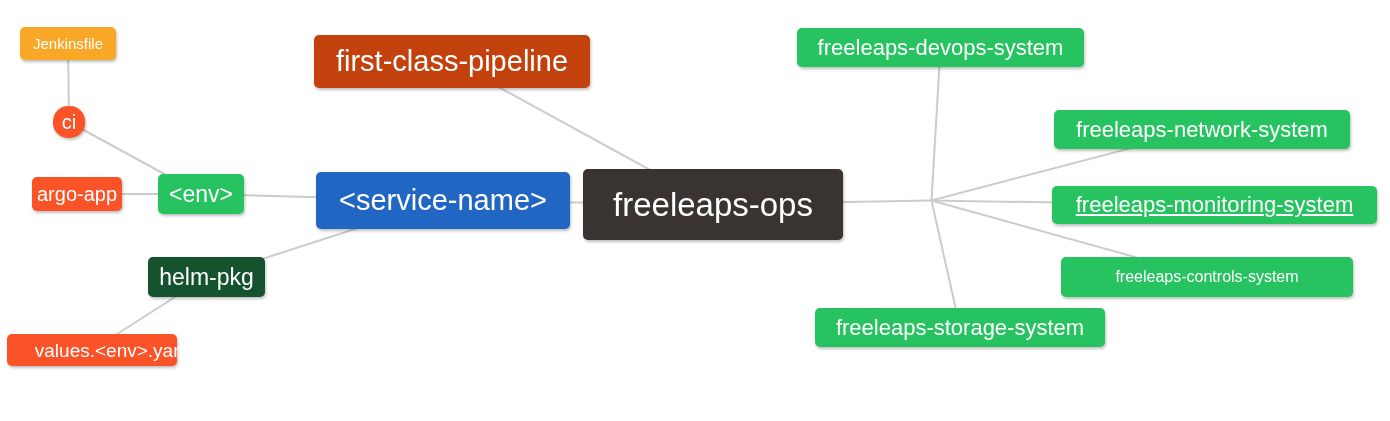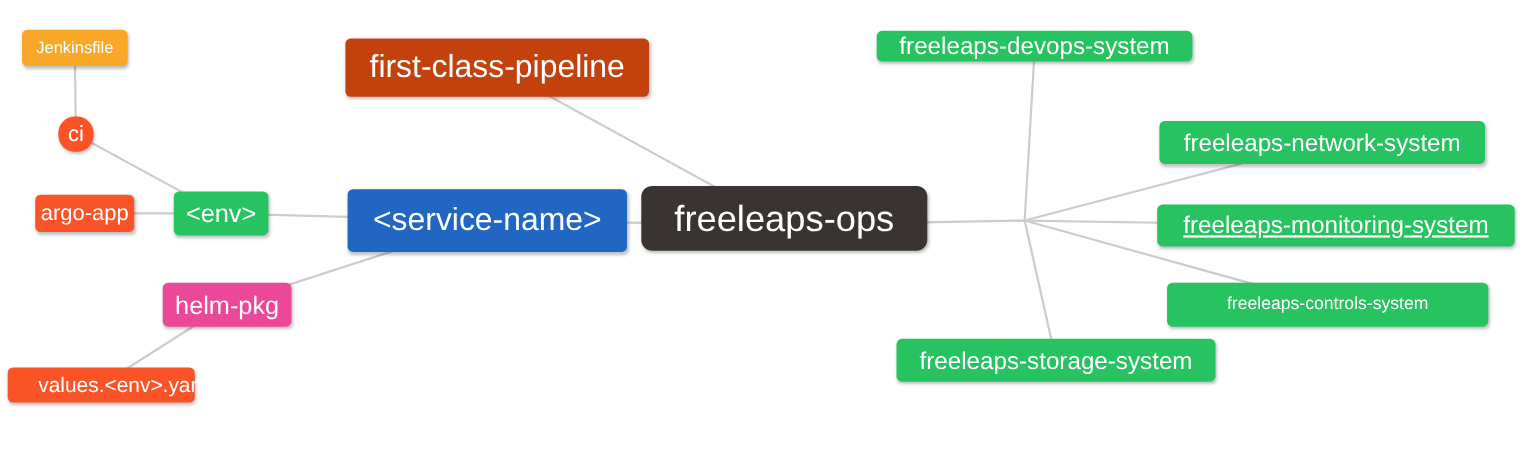--- a/index.html
+++ b/index.html
@@ -55,23 +55,23 @@
       <line x1="1202" y1="129.5" x2="931.5" y2="200.5" stroke="#cccccc" stroke-width="2"></line>
       <line x1="1214.5" y1="205" x2="931.5" y2="200.5" stroke="#cccccc" stroke-width="2"></line>
       <line x1="1207" y1="277" x2="931.5" y2="200.5" stroke="#cccccc" stroke-width="2"></line>
       <line x1="960" y1="327.5" x2="931.5" y2="200.5" stroke="#cccccc" stroke-width="2"></line>
     </svg>
 
 <div class="node" style="left: 20px; top: 27px; width: 96px; height: 33px; background: rgb(249, 167, 39); font-size: 15px; color: rgb(255, 255, 255); text-align: center;">Jenkinsfile</div>
     <div class="node" style="left: 53px; top: 106px; width: 32px; height: 32px; background: rgb(250, 83, 39); font-size: 20px; color: rgb(255, 255, 255); border-radius: 15px;">ci</div>
     <div class="node" style="left: 32px; top: 177px; width: 90px; height: 34px; background: rgb(250, 83, 39); font-size: 20px; color: rgb(255, 255, 255); text-align: center;">argo-app</div>
     <div class="node" style="left: 158px; top: 174px; width: 86px; height: 40px; background: rgb(39, 195, 96); font-size: 23px; color: rgb(255, 255, 255);">&lt;env&gt;</div>
-    <div class="node" style="left: 148px; top: 257px; width: 117px; height: 40px; background: #ec4899; font-size: 23px; color: rgb(255, 255, 255);">helm-pkg</div>
+    <div class="node" style="left: 148px; top: 257px; width: 117px; height: 40px; background: #14532d; font-size: 23px; color: rgb(255, 255, 255);">helm-pkg</div>
     <div class="node" style="left: 7px; top: 334px; width: 170px; height: 32px; background: rgb(250, 83, 39); font-size: 19px; color: rgb(255, 255, 255); padding-left: 44px;">values.&lt;env&gt;.yaml</div>
     <div class="node" style="left: 314px; top: 35px; width: 276px; height: 53px; background: #c2410c; font-size: 29px; color: rgb(255, 255, 255);">first-class-pipeline</div>
     <div class="node" style="left: 316px; top: 172px; width: 254px; height: 57px; background: rgb(33, 102, 194); font-size: 29px; color: rgb(255, 255, 255);">&lt;service-name&gt;</div>
-    <div class="node" style="left: 583px; top: 169px; width: 260px; height: 59px; background: rgb(57, 52, 50); font-size: 33px; color: rgb(255, 255, 255); border-radius: 10px;">freeleaps-ops</div>
-    <div class="node" style="left: 797px; top: 28px; width: 287px; height: 28px; background: rgb(39, 195, 96); font-size: 22px; color: rgb(255, 255, 255);">freeleaps-devops-system</div>
+    <div class="node" style="left: 583px; top: 169px; width: 260px; height: 71px; background: rgb(57, 52, 50); font-size: 33px; color: rgb(255, 255, 255);">freeleaps-ops</div>
+    <div class="node" style="left: 797px; top: 28px; width: 287px; height: 39px; background: rgb(39, 195, 96); font-size: 22px; color: rgb(255, 255, 255);">freeleaps-devops-system</div>
     <div class="node" style="left: 1054px; top: 110px; width: 296px; height: 39px; background: rgb(39, 195, 96); font-size: 22px; color: rgb(255, 255, 255);">freeleaps-network-system</div>
     <div class="node" style="left: 1052px; top: 186px; width: 325px; height: 38px; background: rgb(39, 195, 96); font-size: 22px; color: rgb(255, 255, 255); text-decoration: underline;">freeleaps-monitoring-system</div>
     <div class="node" style="left: 1061px; top: 257px; width: 292px; height: 40px; background: rgb(39, 195, 96); font-size: 16px; color: rgb(255, 255, 255);">freeleaps-controls-system</div>
     <div class="node" style="left: 815px; top: 308px; width: 290px; height: 39px; background: rgb(39, 195, 96); font-size: 22px; color: rgb(255, 255, 255);">freeleaps-storage-system</div>
   </div>
 
 </body></html>

